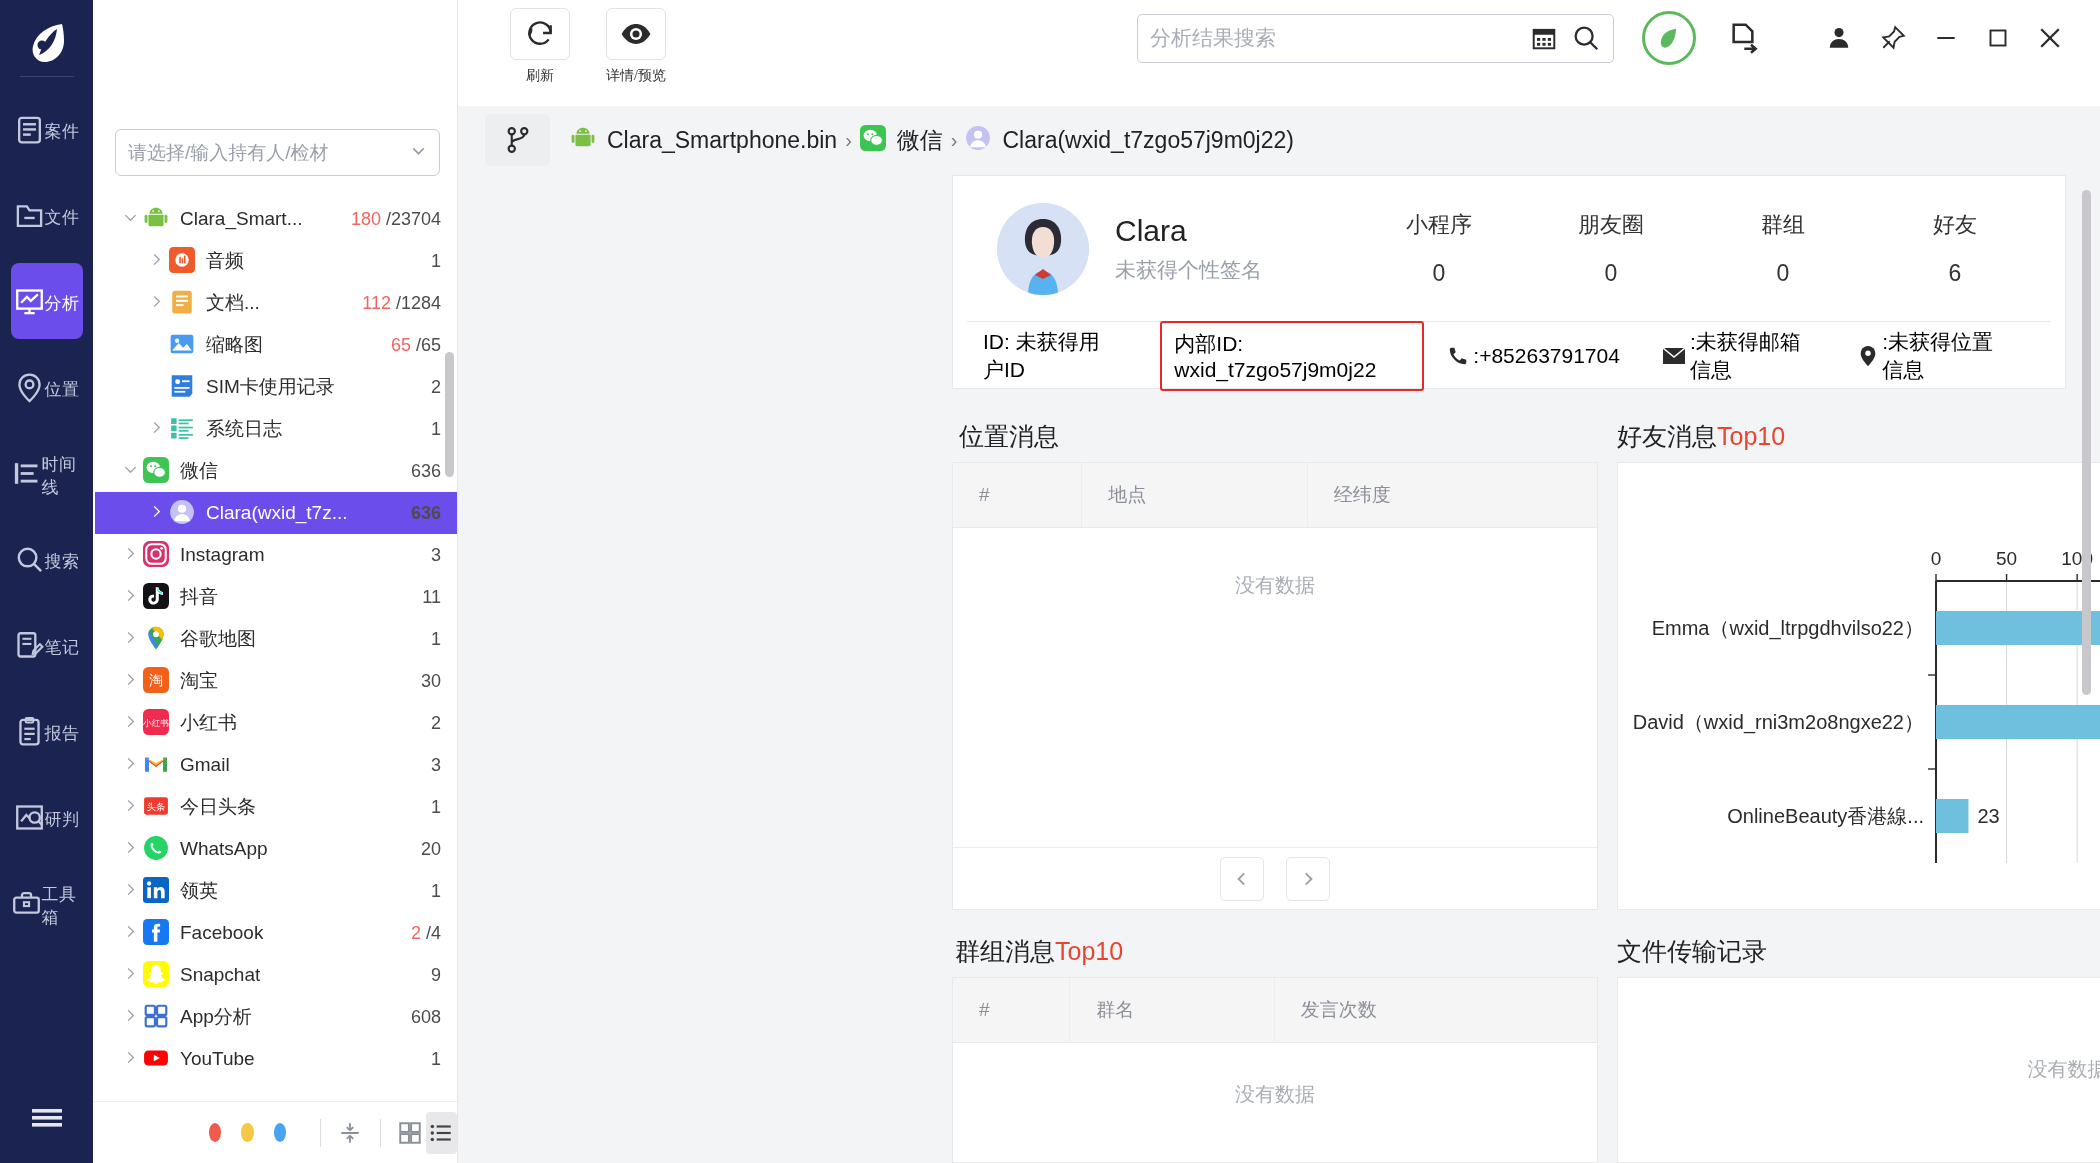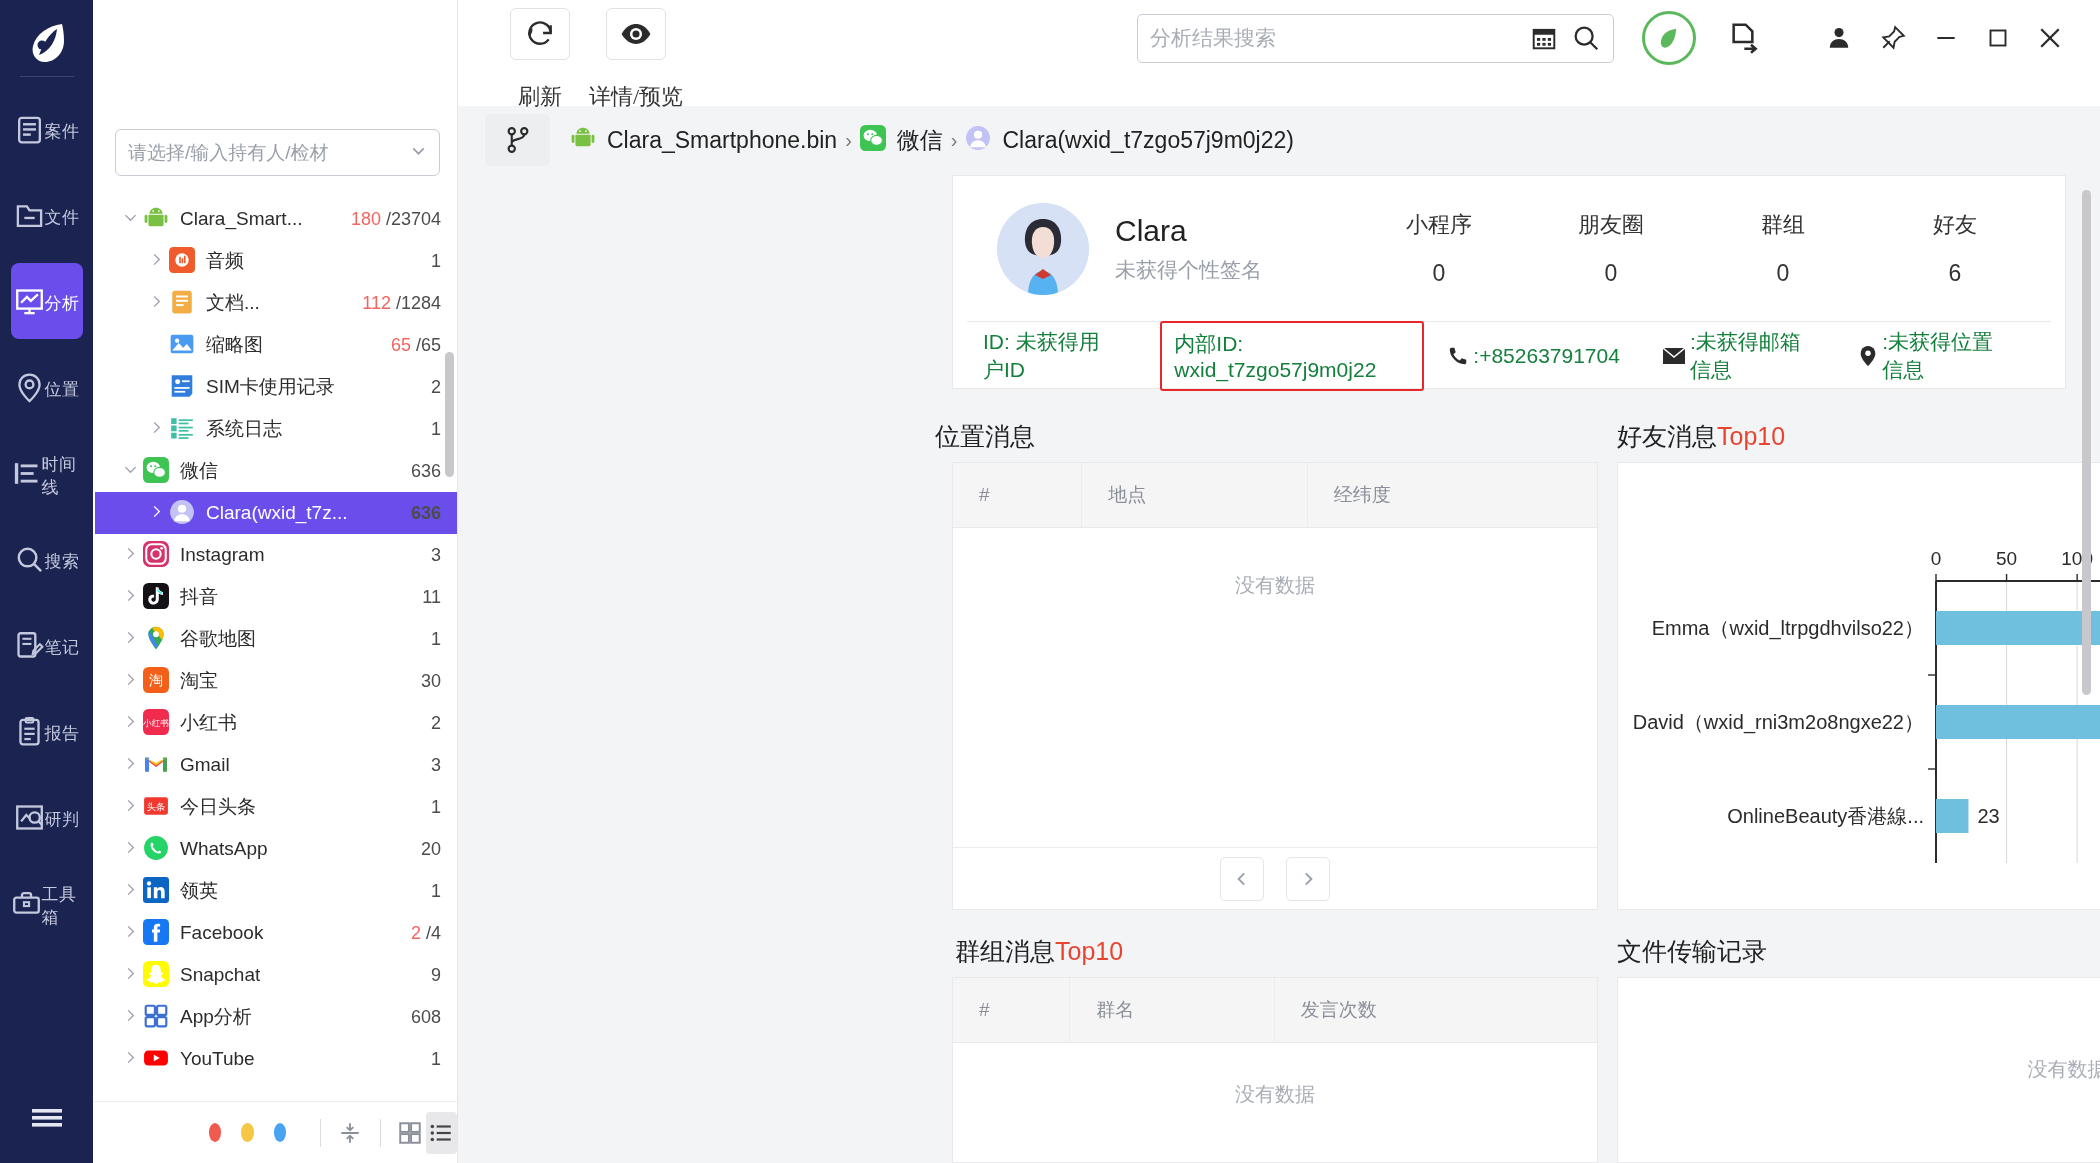--- a/index.html
+++ b/index.html
@@ -78,21 +78,21 @@
     display: flex; align-items: flex-start;
   }
   .tb-btn {
     display: flex; flex-direction: column; align-items: center; margin-top: 8px;
     cursor: pointer; width: 96px;
   }
   .tb-sq {
     width: 60px; height: 52px; border: 1px solid #e2e2e4; border-radius: 6px;
     display: flex; align-items: center; justify-content: center; background:#fff;
   }
-  .tb-lbl { font-size: 22px; color: #333; margin-top: 22px; white-space: nowrap; font-family: Liberation Serif, serif; }
+  .tb-lbl { font-size: 14px; color: #333; margin-top: 7px; white-space: nowrap; font-family: Liberation Serif, serif; }
   .topbar-right {
     margin-left: auto; display: flex; align-items: center; height: 76px; padding-right: 24px; gap: 0;
   }
   .searchbox {
     width: 477px; height: 49px; border: 1px solid #c9ccd4; border-radius: 5px;
     display: flex; align-items: center; padding: 0 12px; background: #fff;
   }
   .searchbox input {
     border: none; outline: none; flex: 1; font-size: 21px; color: #333;
     font-family: "Liberation Sans", sans-serif; background: transparent;
@@ -133,21 +133,21 @@
   }
   .prof-names { margin-left: 26px; }
   .prof-name { font-size: 30px; color: #222; }
   .prof-sign { font-size: 21px; color: #9aa0ab; margin-top: 8px; }
   .stats { margin-left: auto; display: flex; gap: 12px; }
   .stat { width: 160px; text-align: center; }
   .stat .sl { font-size: 22px; color: #333; }
   .stat .sv { font-size: 23px; color: #333; margin-top: 20px; }
   .prof-div { height: 1px; background: #e9e9ec; margin: 0 -16px; }
   .prof-meta {
-    display: flex; align-items: center; height: 68px; font-size: 21px; color: #15803d; gap: 16px;
+    display: flex; align-items: center; height: 68px; font-size: 21px; color: #000000; gap: 16px;
   }
   .meta-it { display: flex; align-items: center; margin-right: 26px; }
   .meta-hl {
     border: 2px solid #e8272b; border-radius: 3px; padding: 7px 12px; margin-right: 7px;
   }
 
   
   .sect-title { position: absolute; font-size: 25px; color: #222; }
   .sect-title .rd { color: #e8442f; }
 
@@ -830,21 +830,21 @@
             <svg width="20" height="22" viewBox="0 0 20 24">
                 <path d="M10 1 C5 1 2 5 2 9.5 C2 15 10 23 10 23 C10 23 18 15 18 9.5 C18 5 15 1 10 1 Z" fill="#2b2b2b"></path>
                 <circle cx="10" cy="9" r="3" fill="#fff"></circle>
               </svg>
           </span>
           <span>:未获得位置信息</span>
         </span>
       </div>
     </div>
 
-    <div class="sect-title" style="top:420px;left:477px">位置消息</div>
+    <div class="sect-title" style="top:420px;left:501px">位置消息</div>
     <div class="panel" style="top:462px;left:494px;width:646px;height:448px">
       <table class="dt">
         <thead>
             <tr id="locm-head">
               <th>#</th>
               <th>地点</th>
               <th>经纬度</th>
             </tr>
           </thead>
         <tbody>

